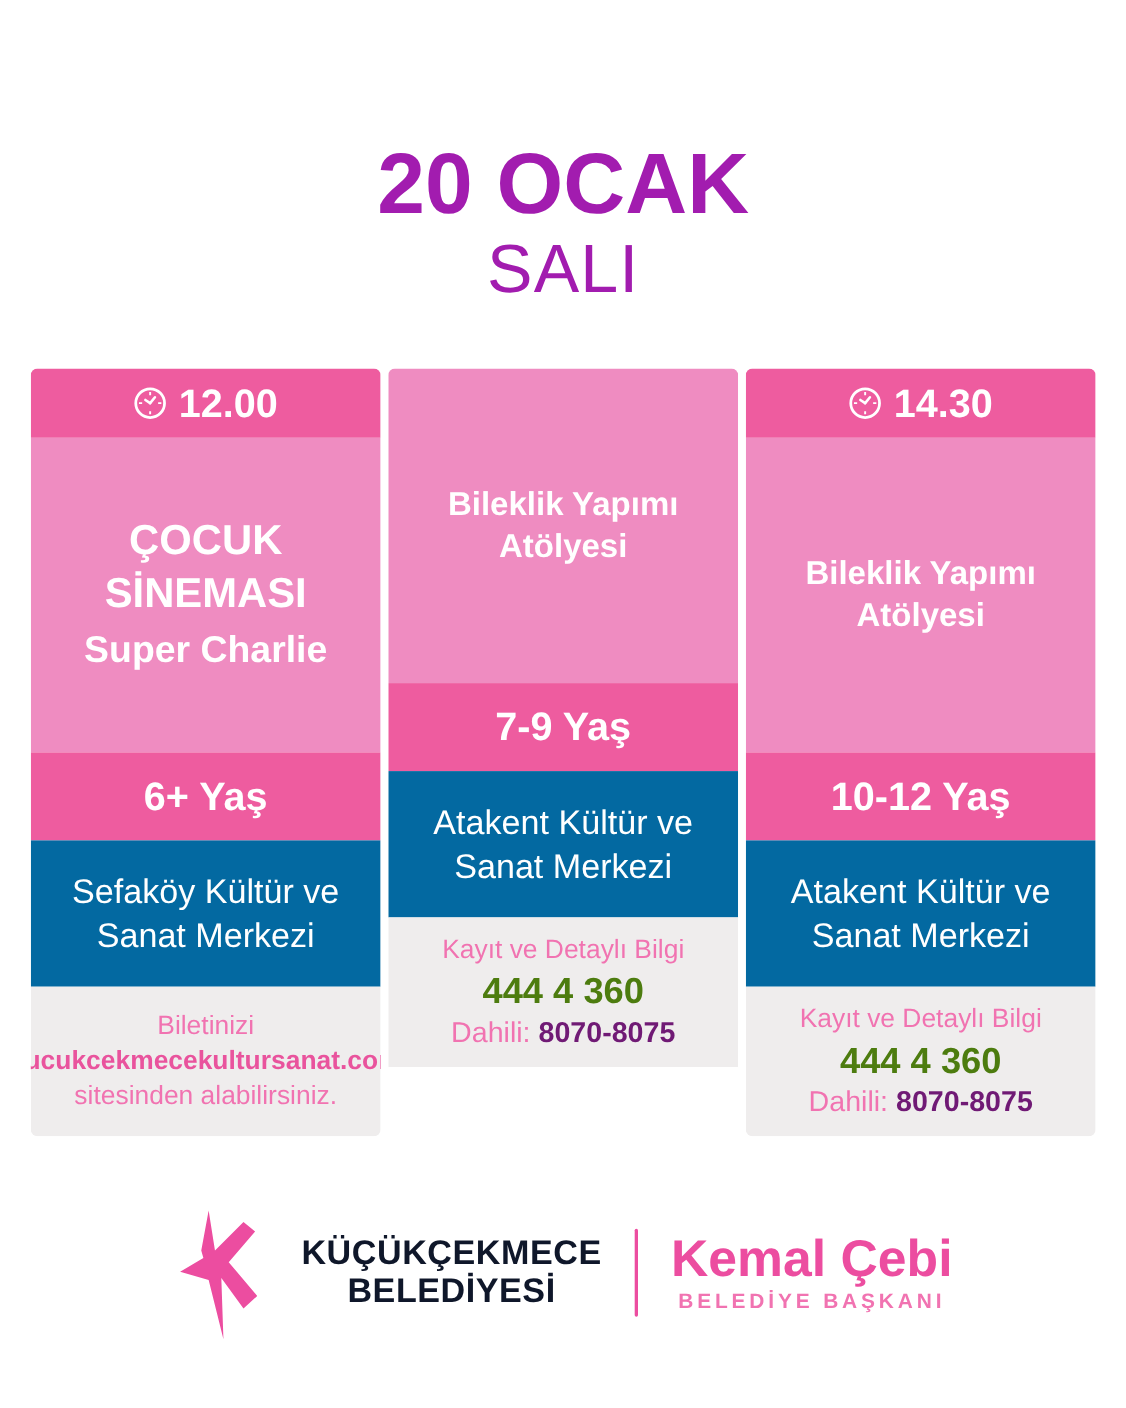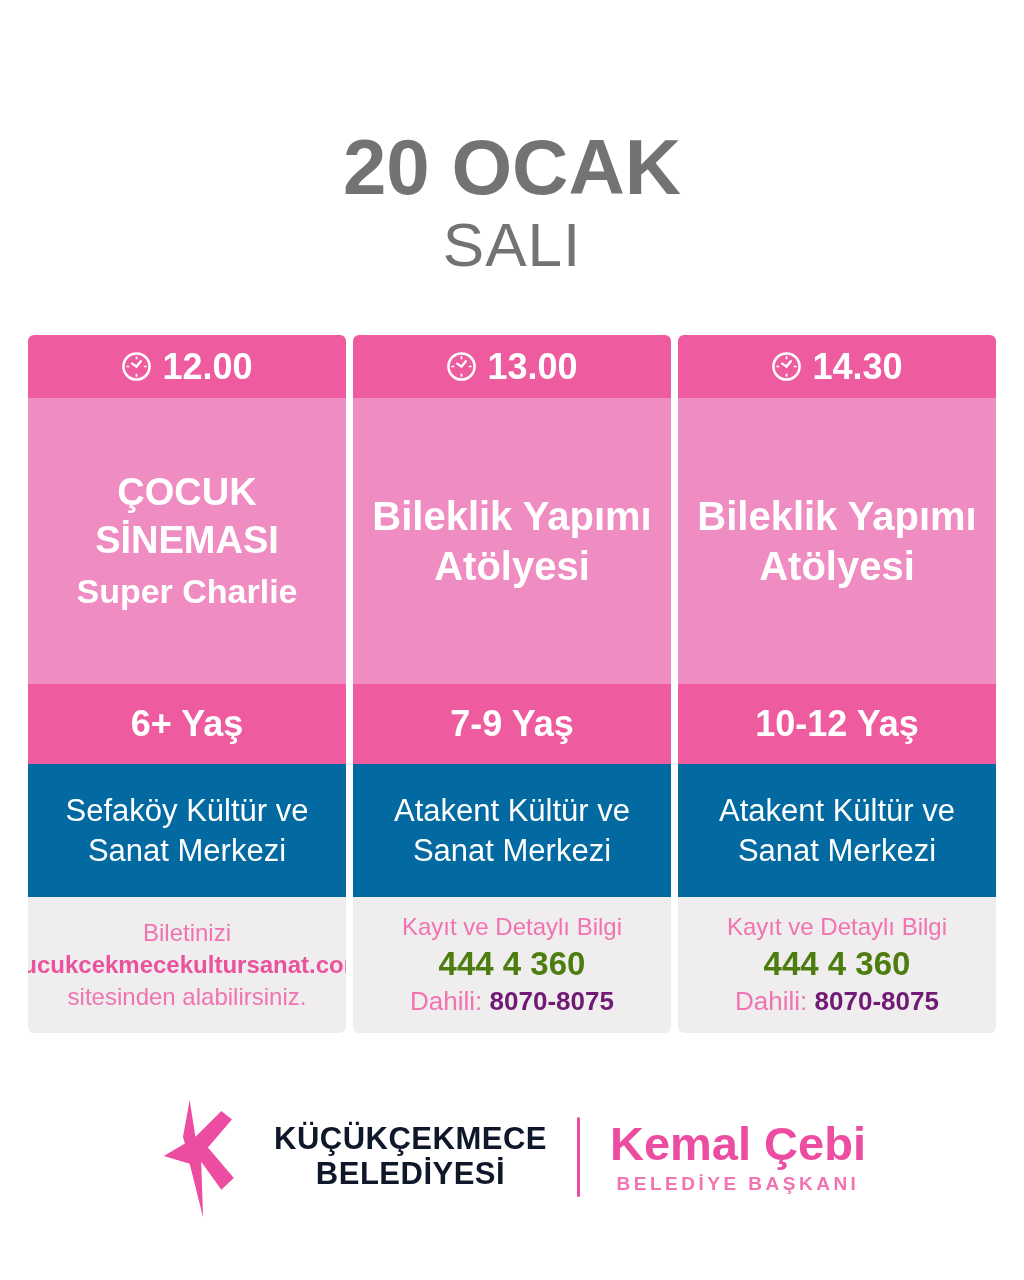--- a/index.html
+++ b/index.html
@@ -5,21 +5,21 @@
   html,body{margin:0;padding:0;}
   body{
     width:1024px;height:1280px;
     background:#ffffff;
     font-family:"Liberation Sans", sans-serif;
     position:relative;
     overflow:hidden;
   }
   .title-block{
     position:absolute;top:128px;left:0;width:1024px;
-    text-align:center;color:#737373;
+    text-align:center;color:#a21caf;
   }
   .title-date{
     font-size:78px;font-weight:900;letter-spacing:0px;line-height:1.0;
   }
   .title-day{
     font-size:62px;font-weight:500;line-height:1.05;margin-top:6px;letter-spacing:1px;
   }
   .columns{
     position:absolute;left:28px;top:335px;
     display:flex;gap:7px;
@@ -30,21 +30,21 @@
   }
   .cell{display:flex;align-items:center;justify-content:center;text-align:center;color:#ffffff;}
   .time-header{
     height:63px;background:#EE5C9F;gap:10px;
     font-size:36px;font-weight:800;
   }
   .clock{width:31px;height:31px;display:block;}
   .event-cell{
     height:286px;background:#EF8CC1;flex-direction:column;
   }
-  .event-title{font-size:40px;font-weight:800;line-height:1.26;}
+  .event-title{font-size:30px;font-weight:800;line-height:1.26;}
   .card-1 .event-title{font-size:38px;}
   .event-subtitle{font-size:34px;font-weight:800;line-height:1.3;margin-top:4px;}
   .age-band{
     height:80px;background:#EE5C9F;
     font-size:36px;font-weight:800;
   }
   .venue-cell{
     height:133px;background:#0369a1;flex-direction:column;
     font-size:31px;font-weight:400;line-height:1.28;
   }
@@ -110,32 +110,20 @@
       <div>Sanat Merkezi</div>
     </div>
     <div class="cell info-cell">
       <div class="info-soft">Biletinizi</div>
       <div class="info-link">kucukcekmecekultursanat.com</div>
       <div class="info-soft">sitesinden alabilirsiniz.</div>
     </div>
   </div>
 
   <div class="card">
-    <div class="cell time-header">
-      <svg class="clock" viewBox="0 0 32 32">
-        <circle cx="16" cy="16" r="13.5" fill="none" stroke="#ffffff" stroke-width="2.6"></circle>
-        <line x1="16" y1="5.5" x2="16" y2="8.5" stroke="#ffffff" stroke-width="1.8"></line>
-        <line x1="16" y1="23.5" x2="16" y2="26.5" stroke="#ffffff" stroke-width="1.8"></line>
-        <line x1="5.5" y1="16" x2="8.5" y2="16" stroke="#ffffff" stroke-width="1.8"></line>
-        <line x1="23.5" y1="16" x2="26.5" y2="16" stroke="#ffffff" stroke-width="1.8"></line>
-        <line x1="16" y1="16" x2="20.5" y2="10.5" stroke="#ffffff" stroke-width="2.4" stroke-linecap="round"></line>
-        <line x1="16" y1="16" x2="11.5" y2="13" stroke="#ffffff" stroke-width="2.4" stroke-linecap="round"></line>
-      </svg>
-      <span>13.00</span>
-    </div>
     <div class="cell event-cell">
       <div class="event-title">Bileklik Yapımı</div>
       <div class="event-title">Atölyesi</div>
     </div>
     <div class="cell age-band">
       <span>7-9 Yaş</span>
     </div>
     <div class="cell venue-cell">
       <div>Atakent Kültür ve</div>
       <div>Sanat Merkezi</div>

